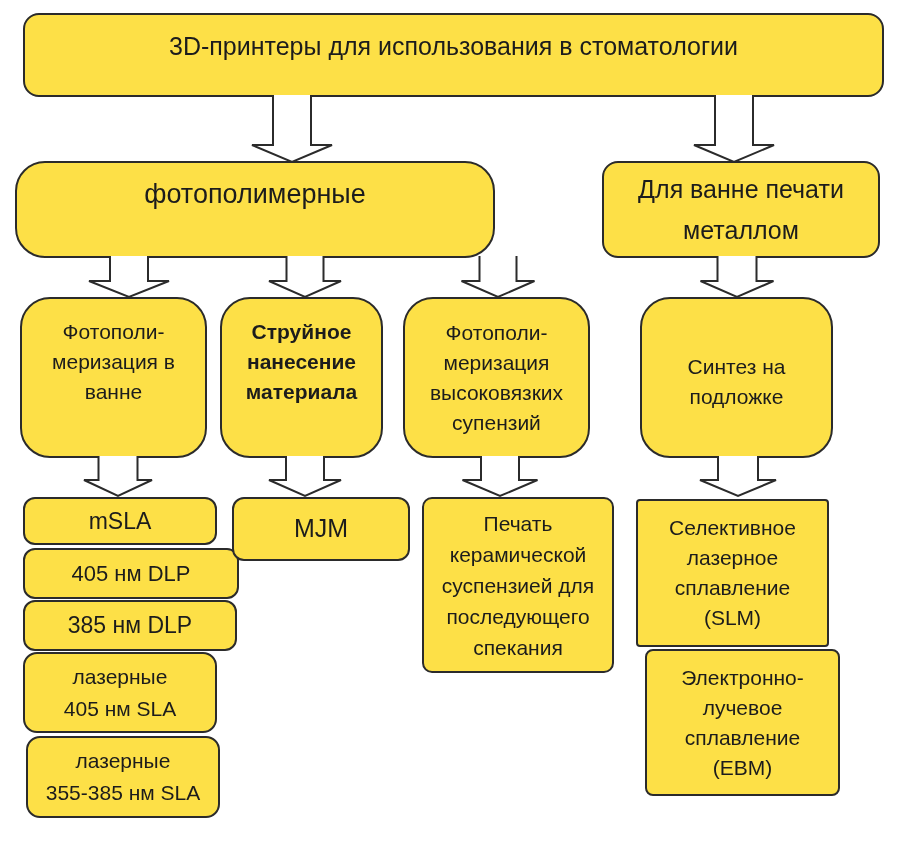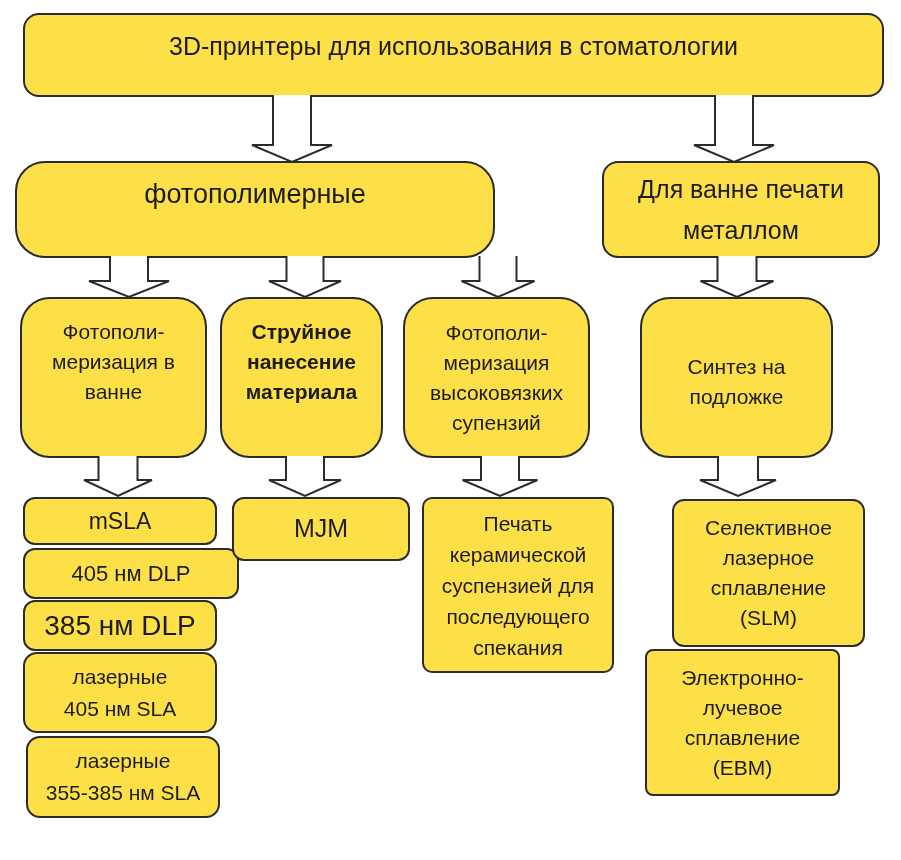--- a/index.html
+++ b/index.html
@@ -42,30 +42,30 @@
                    font-size: 21px; line-height: 30px; padding-bottom: 32px; }
   .n-jet         { left: 220px; top: 297px; width: 163px; height: 161px; border-radius: 30px;
                    font-size: 21px; line-height: 30px; padding-bottom: 32px; font-weight: bold; }
   .n-viscous     { left: 403px; top: 297px; width: 187px; height: 161px; border-radius: 30px;
                    font-size: 21px; line-height: 30px; }
   .n-substrate   { left: 640px; top: 297px; width: 193px; height: 161px; border-radius: 30px;
                    font-size: 21px; line-height: 30px; padding-top: 8px; }
   
   .n-msla        { left: 23px;  top: 497px; width: 194px; height: 48px;  border-radius: 12px; font-size: 23px; }
   .n-dlp405      { left: 23px;  top: 548px; width: 216px; height: 51px;  border-radius: 12px; font-size: 22px; }
-  .n-dlp385      { left: 23px;  top: 600px; width: 194px; height: 51px;  border-radius: 12px; font-size: 28px; }
+  .n-dlp385      { left: 23px;  top: 600px; width: 214px; height: 51px;  border-radius: 12px; font-size: 23px; }
   .n-sla405      { left: 23px;  top: 652px; width: 194px; height: 81px;  border-radius: 14px;
                    font-size: 21px; line-height: 32px; }
   .n-sla355      { left: 26px;  top: 736px; width: 194px; height: 82px;  border-radius: 14px;
                    font-size: 21px; line-height: 32px; }
   
   .n-mjm         { left: 232px; top: 497px; width: 178px; height: 64px;  border-radius: 12px; font-size: 25px; }
   .n-ceramic     { left: 410px; top: 497px; width: 192px; height: 176px; border-radius: 10px;
                    font-size: 21px; line-height: 31px; margin-left: 12px; }
-  .n-slm         { left: 672px; top: 499px; width: 193px; height: 148px; border-radius: 12px;
+  .n-slm         { left: 636px; top: 499px; width: 193px; height: 148px; border-radius: 4px;
                    font-size: 21px; line-height: 30px; }
   .n-ebm         { left: 645px; top: 649px; width: 195px; height: 147px; border-radius: 8px;
                    font-size: 21px; line-height: 30px; }
 
   .arrow-layer {
     position: absolute;
     left: 0; top: 0;
     width: 901px; height: 860px;
     z-index: 2;
     pointer-events: none;

